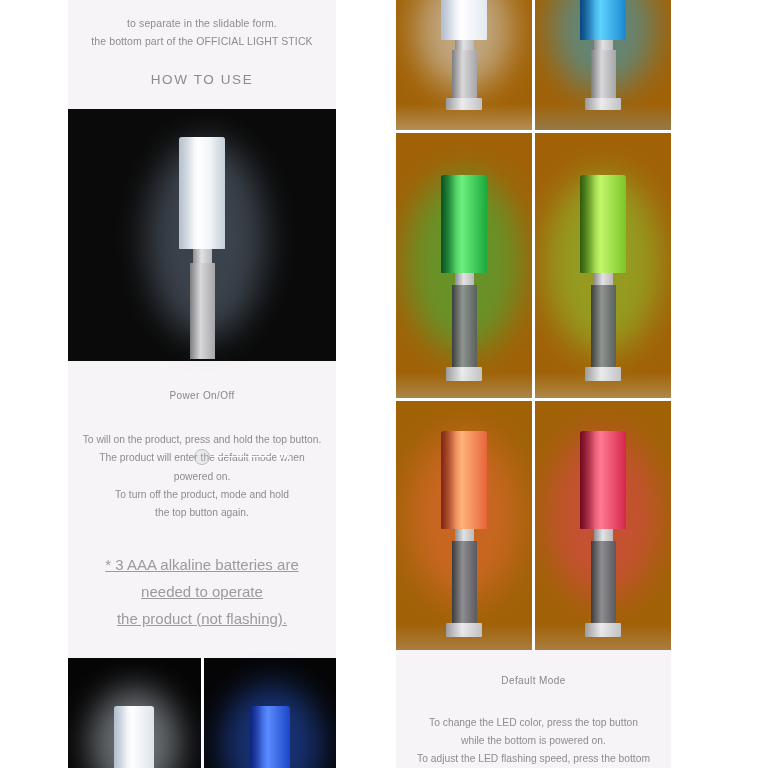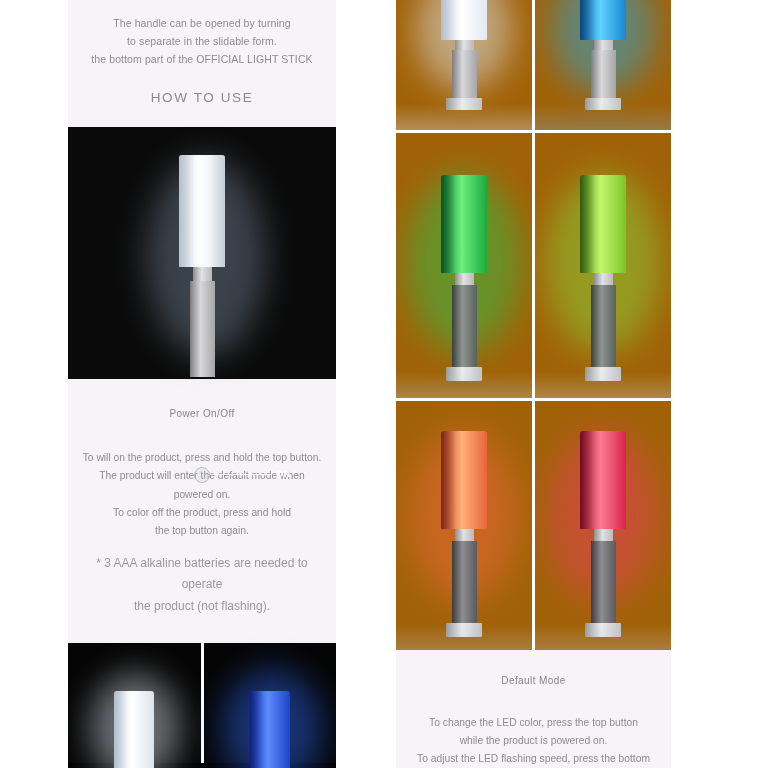--- a/index.html
+++ b/index.html
@@ -126,24 +126,25 @@
     line-height: 1.78;
     color: #8c8c92;
   }
   .body-copy .title {
     font-size: 10px;
     color: #86868c;
     letter-spacing: .4px;
     margin-bottom: 26px;
   }
   .note {
-    margin-top: 12px;
-    font-size: 12px;
+    margin-top: 28px;
+    font-size: 15px;
     color: #9a9aa0;
     line-height: 1.8;
+    text-decoration: underline;
   }
   .pair {
     display: flex;
     width: 100%;
   }
   .pair > div {
     flex: 1 1 50%;
     position: relative;
     background: #050505;
   }
@@ -182,21 +183,20 @@
 </style>
 </head>
 <body>
 
 <div class="page">
 
   <div class="col-left">
 
     <div class="panel-light">
       <div class="intro-text">
-        <div>The handle can be opened by turning</div>
         <div>to separate in the slidable form.</div>
         <div>the bottom part of the OFFICIAL LIGHT STICK</div>
       </div>
       <div class="section-heading">HOW TO USE</div>
     </div>
 
     <div class="panel-dark howto-img">
       <div class="glow" style="left:78px; top:30px; width:120px; height:200px; background:#6b7a8c;"></div>
       <div class="stick" style="top:28px;">
         <div class="head" style="height:112px; background:linear-gradient(to right,#cfd6dd,#ffffff 42%,#e3e8ee);">
@@ -210,21 +210,21 @@
       <div class="callout-dot" style="left:126px; top:340px;"></div>
       <div class="callout-line" style="left:142px; top:347px; width:62px;"></div>
       <div class="callout-label" style="left:208px; top:342px;">ON</div>
     </div>
 
     <div class="panel-light">
       <div class="body-copy">
         <div class="title">Power On/Off</div>
         <div>To will on the product, press and hold the top button.</div>
         <div>The product will enter the default mode when powered on.</div>
-        <div>To color off the product, press and hold</div>
+        <div>To turn off the product, mode and hold</div>
         <div>the top button again.</div>
         <div class="note">
           <div>* 3 AAA alkaline batteries are needed to operate</div>
           <div>the product (not flashing).</div>
         </div>
       </div>
     </div>
 
     <div class="pair" style="height:120px;">
       <div>
@@ -333,20 +333,20 @@
             <div class="base" style="height:14px;"></div>
           </div>
           <div class="floor" style="background:linear-gradient(to bottom,rgba(255,255,255,0),rgba(190,190,195,.3));"></div>
         </div>
       </div>
 
       <div class="panel-light">
         <div class="body-copy" style="padding:22px 10px 16px 10px;">
           <div class="title" style="margin-bottom:24px;">Default Mode</div>
           <div>To change the LED color, press the top button</div>
-          <div>while the product is powered on.</div>
+          <div>while the bottom is powered on.</div>
           <div>To adjust the LED flashing speed, press the bottom button.</div>
         </div>
       </div>
     </div>
   </div>
 
 </div>
 
 </body></html>

